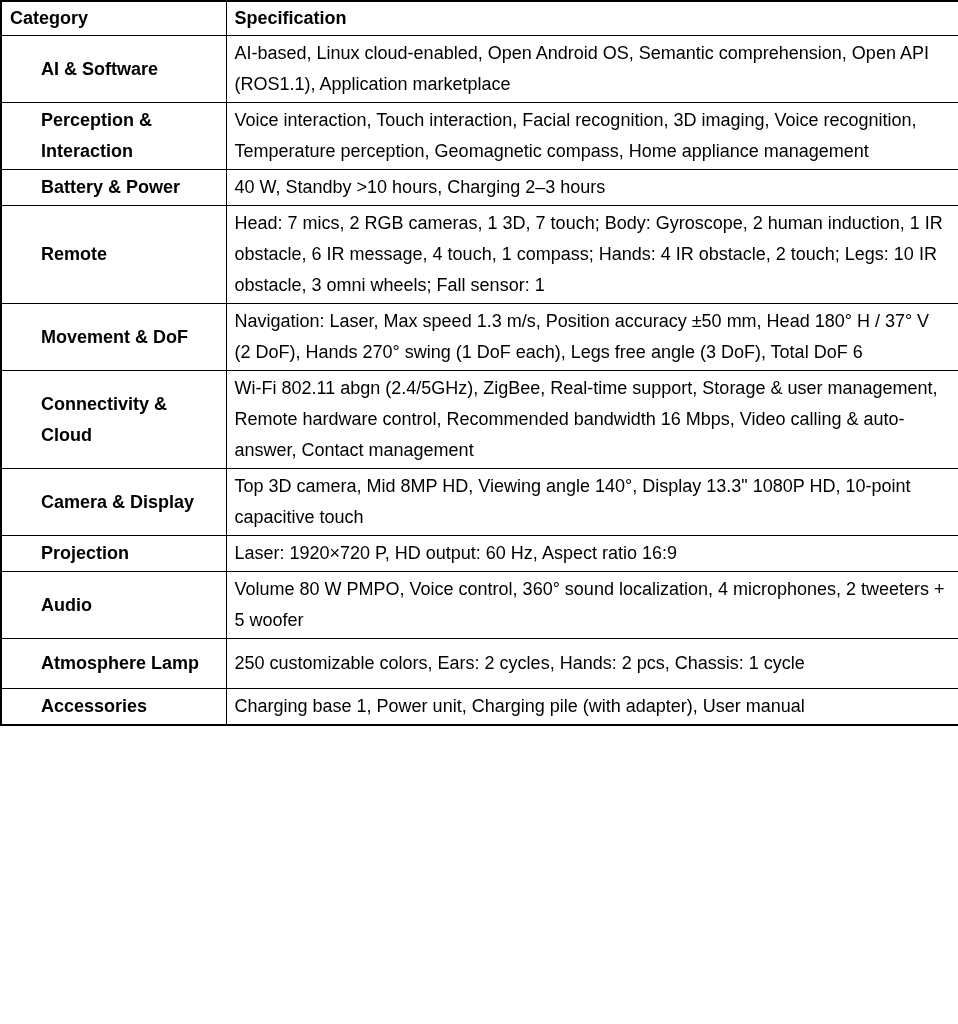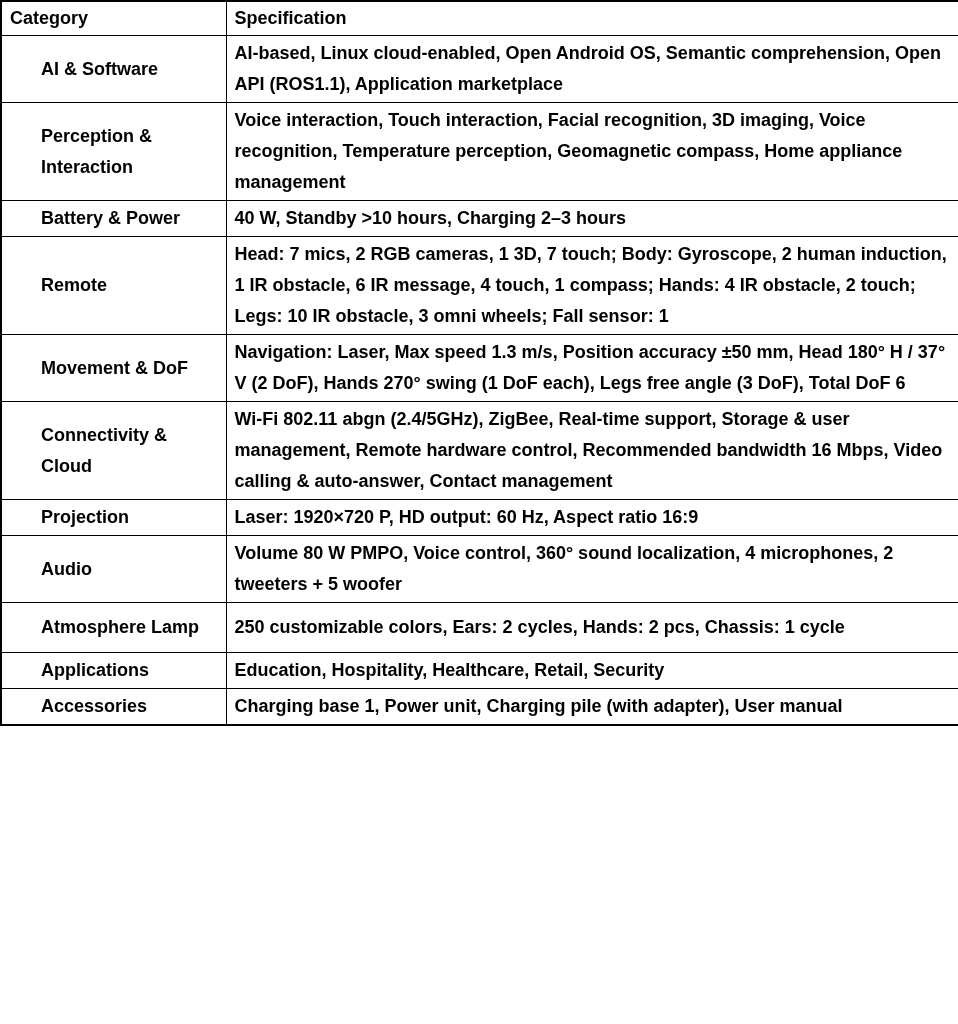--- a/index.html
+++ b/index.html
@@ -32,21 +32,21 @@
     font-weight: 700;
     padding: 1px 8px;
   }
   .spec-table col.cat-col { width: 225px; }
   .spec-table col.spec-col { width: 733px; }
   .spec-table tbody th {
     font-weight: 700;
     padding-left: 39px;
   }
   .spec-table tbody td {
-    font-weight: 700;
+    font-weight: 400;
   }
   .spec-table tbody tr[data-row-idx="10"] th,
   .spec-table tbody tr[data-row-idx="10"] td {
     padding-top: 9px;
     padding-bottom: 9px;
   }
 </style>
 </head>
 <body>
 
@@ -79,34 +79,34 @@
         <td>Head: 7 mics, 2 RGB cameras, 1 3D, 7 touch; Body: Gyroscope, 2 human induction, 1 IR obstacle, 6 IR message, 4 touch, 1 compass; Hands: 4 IR obstacle, 2 touch; Legs: 10 IR obstacle, 3 omni wheels; Fall sensor: 1</td>
       </tr>
       <tr data-row-idx="5">
         <th scope="row">Movement &amp; DoF</th>
         <td>Navigation: Laser, Max speed 1.3 m/s, Position accuracy ±50 mm, Head 180° H / 37° V (2 DoF), Hands 270° swing (1 DoF each), Legs free angle (3 DoF), Total DoF 6</td>
       </tr>
       <tr data-row-idx="6">
         <th scope="row">Connectivity &amp; Cloud</th>
         <td>Wi-Fi 802.11 abgn (2.4/5GHz), ZigBee, Real-time support, Storage &amp; user management, Remote hardware control, Recommended bandwidth 16 Mbps, Video calling &amp; auto-answer, Contact management</td>
       </tr>
+      <tr data-row-idx="7">
+        <th scope="row">Camera &amp; Display</th>
+        <td>Top 3D camera, Mid 8MP HD, Viewing angle 140°, Display 13.3" 1080P HD, 10-point capacitive touch</td>
+      </tr>
       <tr data-row-idx="8">
         <th scope="row">Projection</th>
         <td>Laser: 1920×720 P, HD output: 60 Hz, Aspect ratio 16:9</td>
       </tr>
       <tr data-row-idx="9">
         <th scope="row">Audio</th>
         <td>Volume 80 W PMPO, Voice control, 360° sound localization, 4 microphones, 2 tweeters + 5 woofer</td>
       </tr>
       <tr data-row-idx="10">
         <th scope="row">Atmosphere Lamp</th>
         <td>250 customizable colors, Ears: 2 cycles, Hands: 2 pcs, Chassis: 1 cycle</td>
       </tr>
-      <tr data-row-idx="11">
-        <th scope="row">Applications</th>
-        <td>Education, Hospitality, Healthcare, Retail, Security</td>
-      </tr>
       <tr data-row-idx="12">
         <th scope="row">Accessories</th>
         <td>Charging base 1, Power unit, Charging pile (with adapter), User manual</td>
       </tr>
     </tbody>
 </table>
 
 </body></html>

